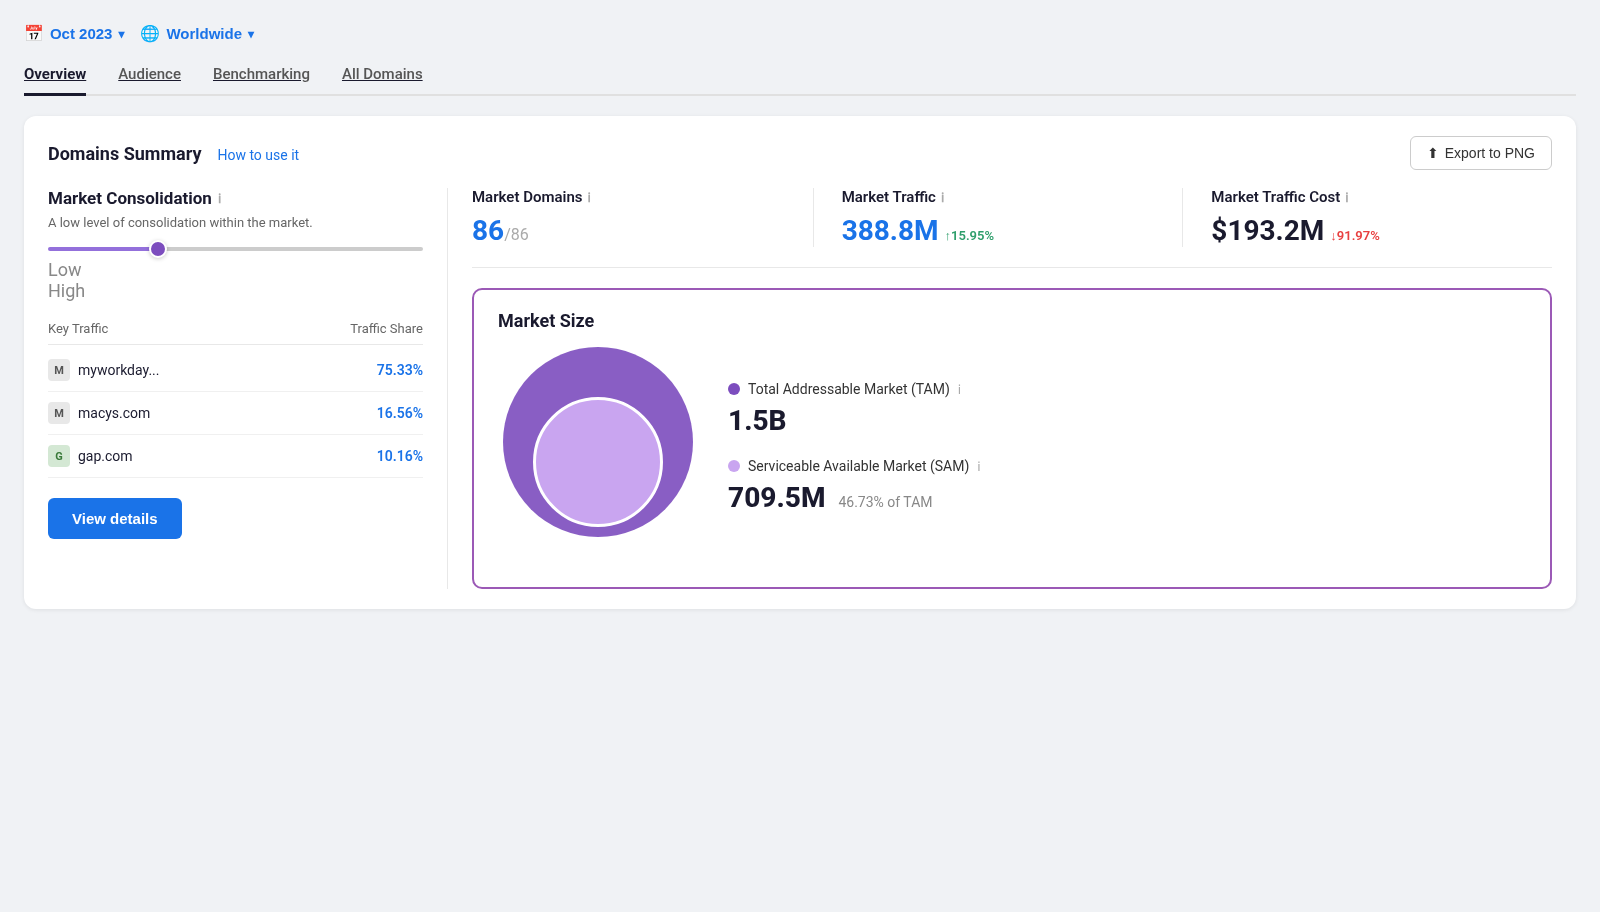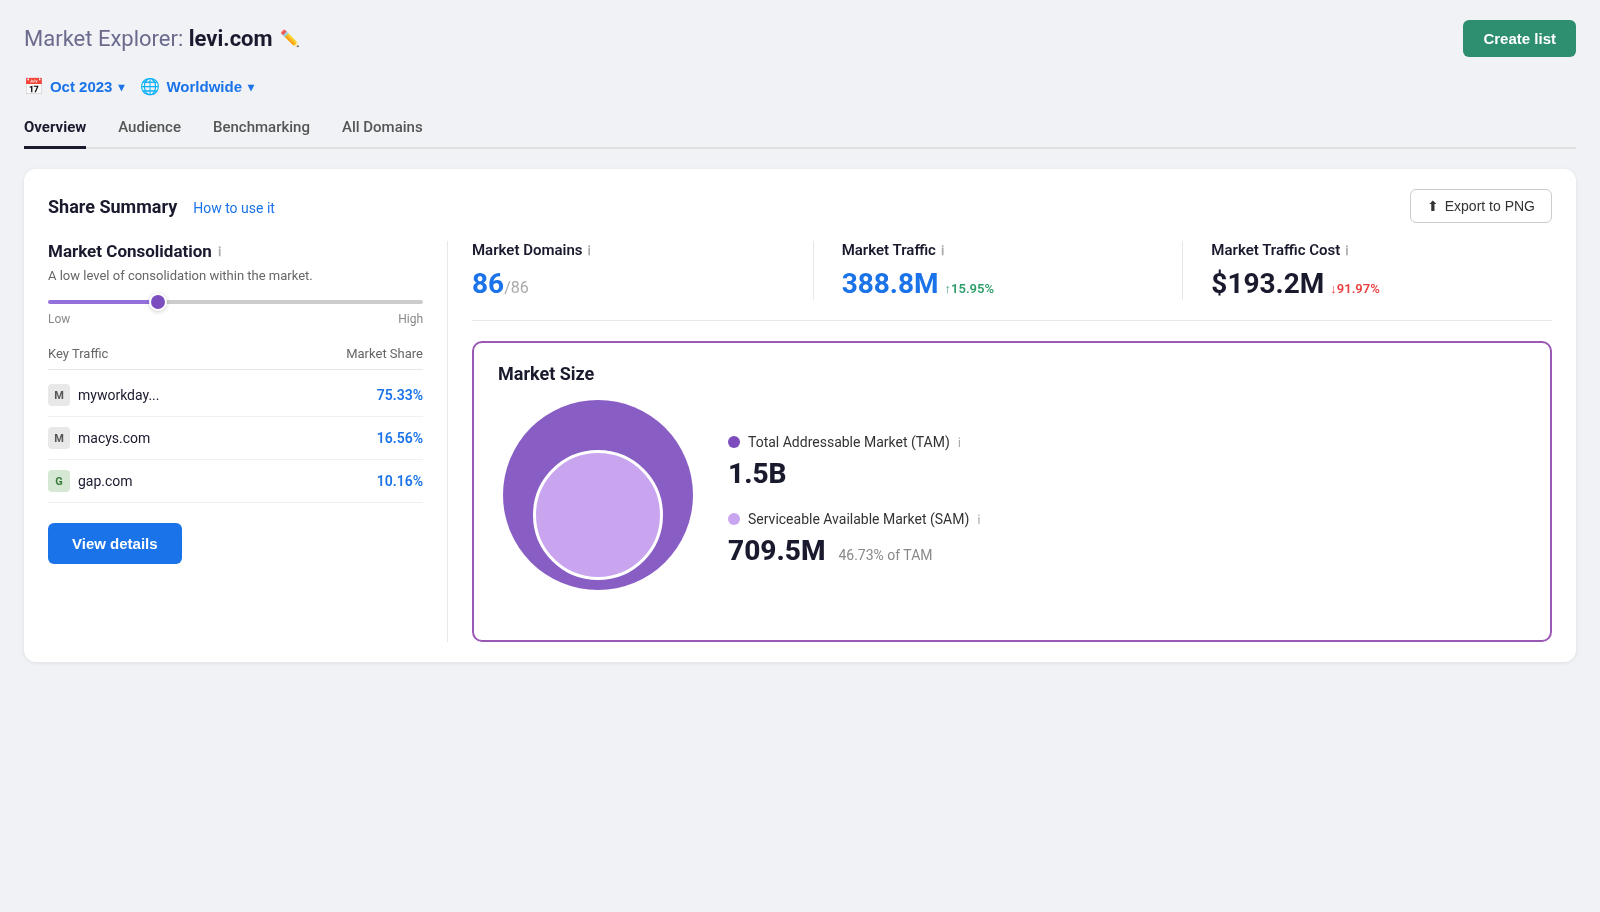--- a/index.html
+++ b/index.html
@@ -72,20 +72,21 @@
     }
     .filter-btn .chevron {
       font-size: 12px;
     }
     .tabs-row {
       display: flex;
       align-items: center;
       gap: 32px;
       border-bottom: 2px solid #e0e0e0;
       margin-bottom: 20px;
+      text-decoration: underline;
     }
     .tab {
       font-size: 15px;
       font-weight: 500;
       color: #555;
       padding-bottom: 10px;
       cursor: pointer;
       border-bottom: 3px solid transparent;
       margin-bottom: -2px;
     }
@@ -182,22 +183,23 @@
       border-radius: 50%;
       position: absolute;
       top: -7px;
       left: 27%;
       border: 2px solid white;
       box-shadow: 0 1px 4px rgba(0,0,0,0.2);
     }
     .slider-endpoints {
       display: flex;
       justify-content: space-between;
-      font-size: 12px;
+      font-size: 18px;
       color: #888;
+      flex-direction: column;
     }
     .key-players-table {
       margin-top: 20px;
       width: 100%;
     }
     .kp-header {
       display: flex;
       justify-content: space-between;
       font-size: 13px;
       color: #666;
@@ -373,30 +375,20 @@
       color: #888;
       font-weight: 400;
       margin-left: 6px;
     }
   </style>
 </head>
 <body>
 
 <div class="page-wrapper">
 
-  <div class="header-row">
-    <div class="title-area">
-      <span class="page-title">
-        <span>Market Explorer:</span>
-        <span style="color:#1a1a2e; font-weight:700;">levi.com</span>
-      </span>
-      <span class="edit-icon">✏️</span>
-    </div>
-    <button class="create-list-btn">Create list</button>
-  </div>
 
   <div class="filters-row">
     <button class="filter-btn">
       <span class="icon">📅</span>
       <span>Oct 2023</span>
       <span class="chevron">▾</span>
     </button>
     <button class="filter-btn">
       <span class="icon">🌐</span>
       <span>Worldwide</span>
@@ -407,21 +399,21 @@
   <div class="tabs-row">
     <div class="tab active">Overview</div>
     <div class="tab">Audience</div>
     <div class="tab">Benchmarking</div>
     <div class="tab">All Domains</div>
   </div>
 
   <div class="card">
     <div class="card-header">
       <div>
-        <span class="card-title">Share Summary</span>
+        <span class="card-title">Domains Summary</span>
         <span class="how-to-use">How to use it</span>
       </div>
       <button class="export-btn">
         <span>⬆</span>
         <span>Export to PNG</span>
       </button>
     </div>
 
     <div class="main-content">
 
@@ -439,21 +431,21 @@
           <div class="slider-endpoints">
             <span>Low</span>
             <span>High</span>
           </div>
         </div>
 
         
         <div class="key-players-table">
           <div class="kp-header">
             <span>Key Traffic</span>
-            <span>Market Share</span>
+            <span>Traffic Share</span>
           </div>
           <div class="kp-row">
             <div class="kp-left">
               <div class="kp-favicon">M</div>
               <span class="kp-domain">myworkday...</span>
             </div>
             <span class="kp-share">75.33%</span>
           </div>
           <div class="kp-row">
             <div class="kp-left">

